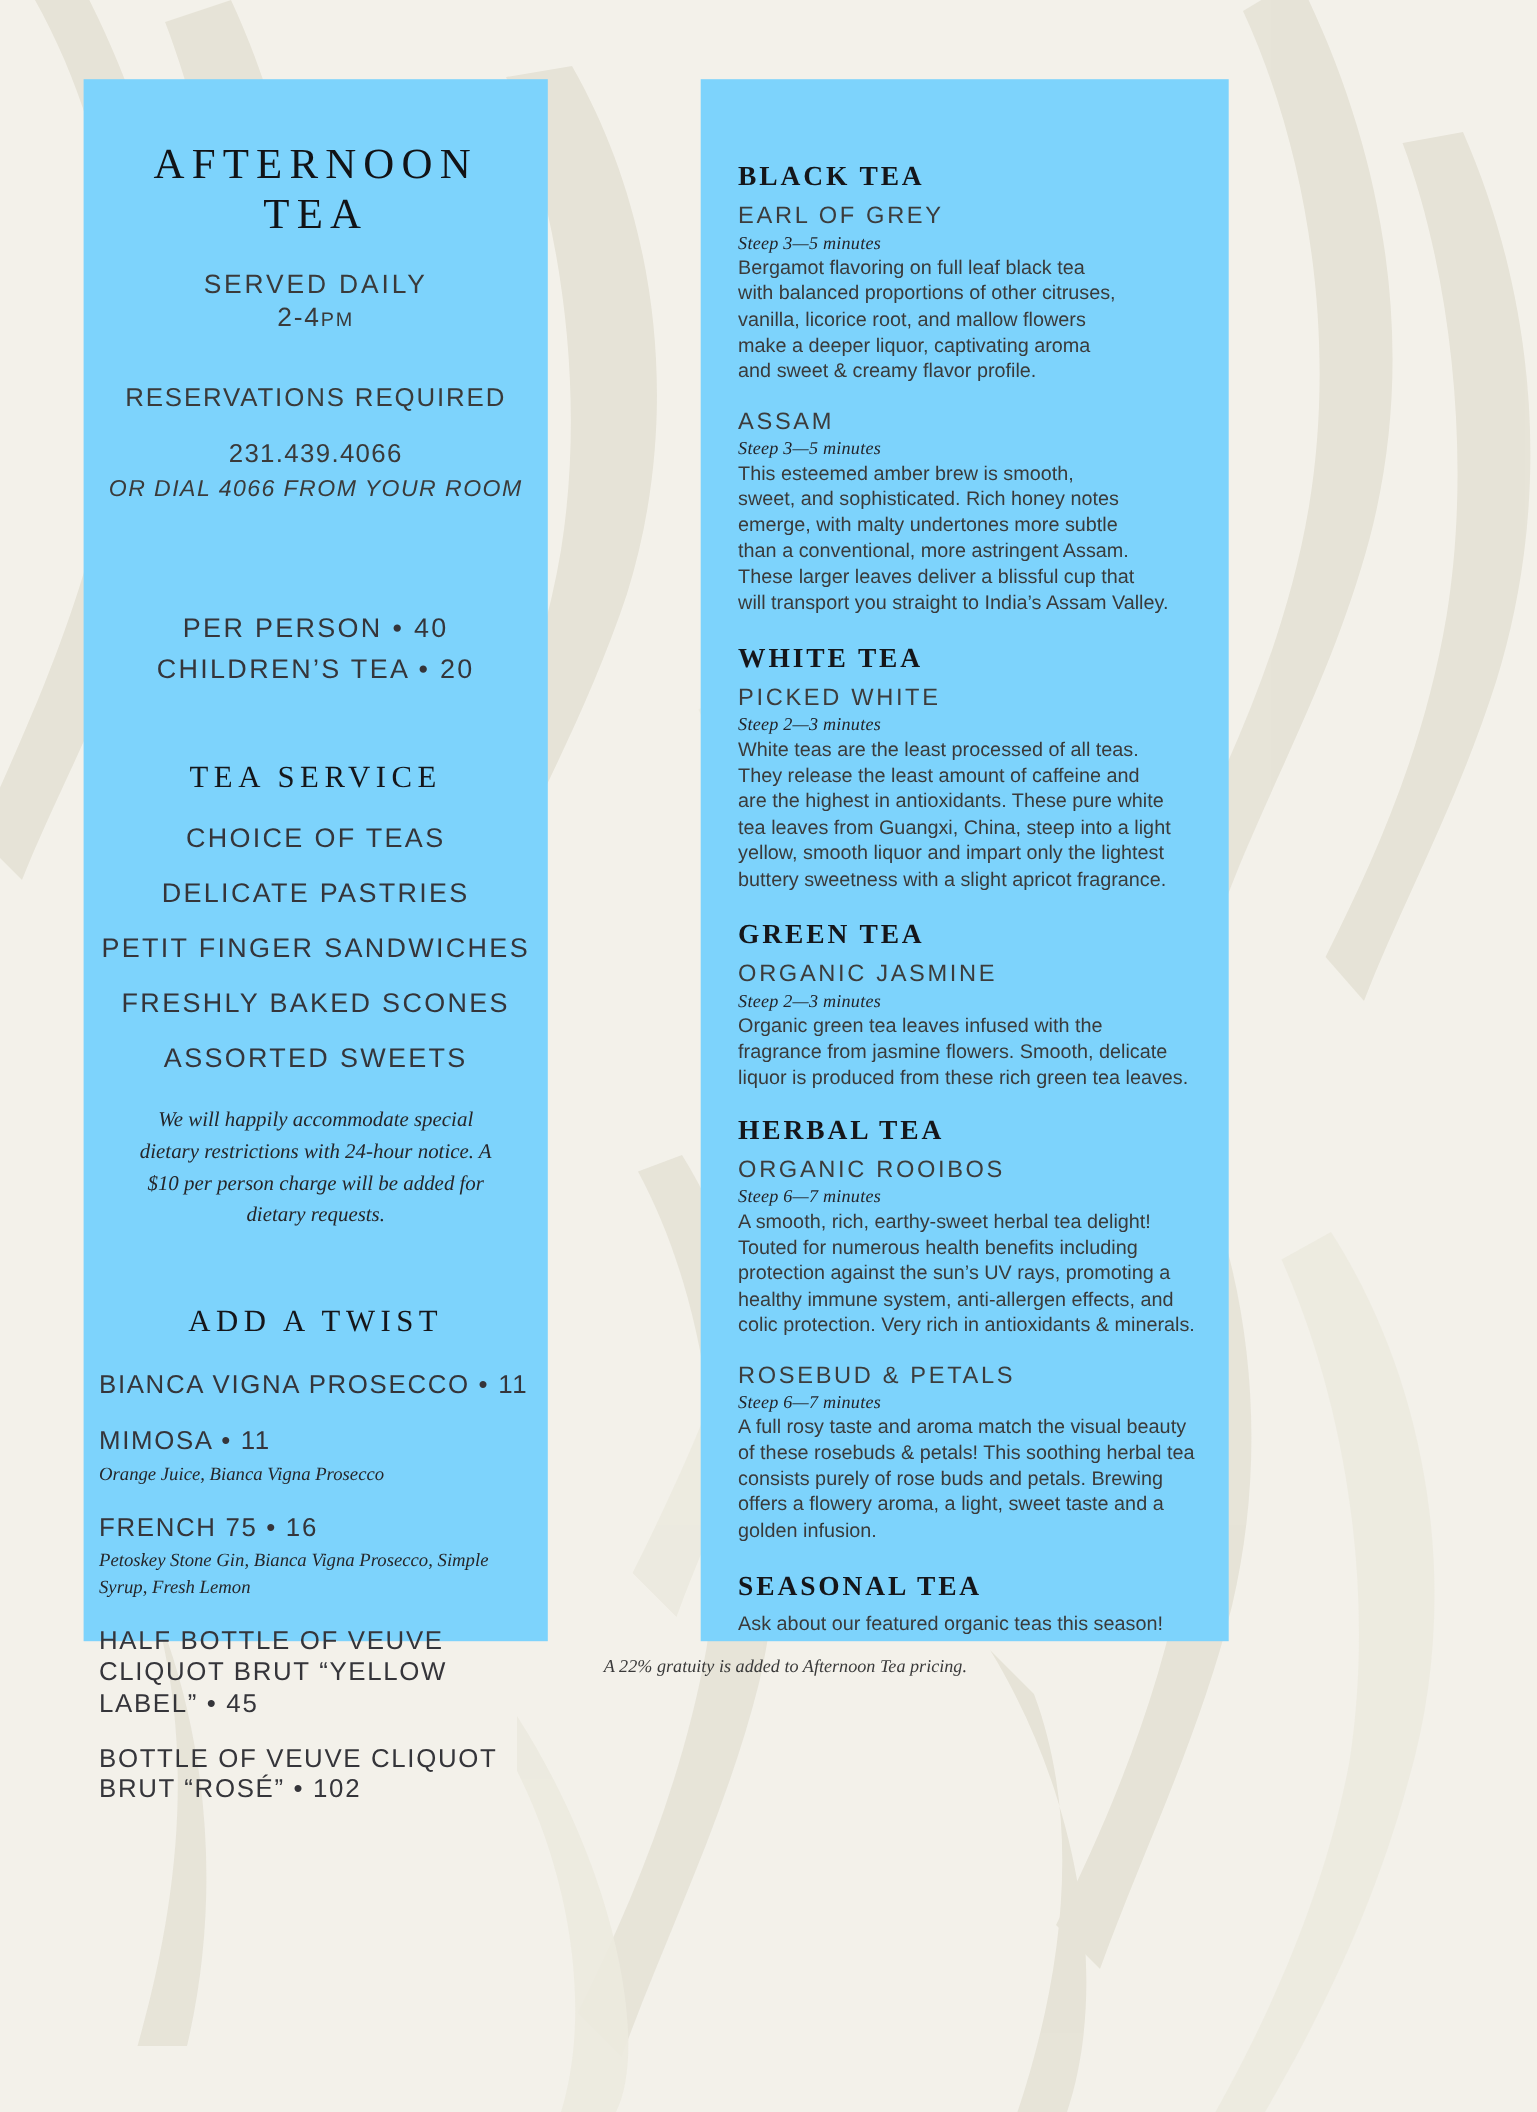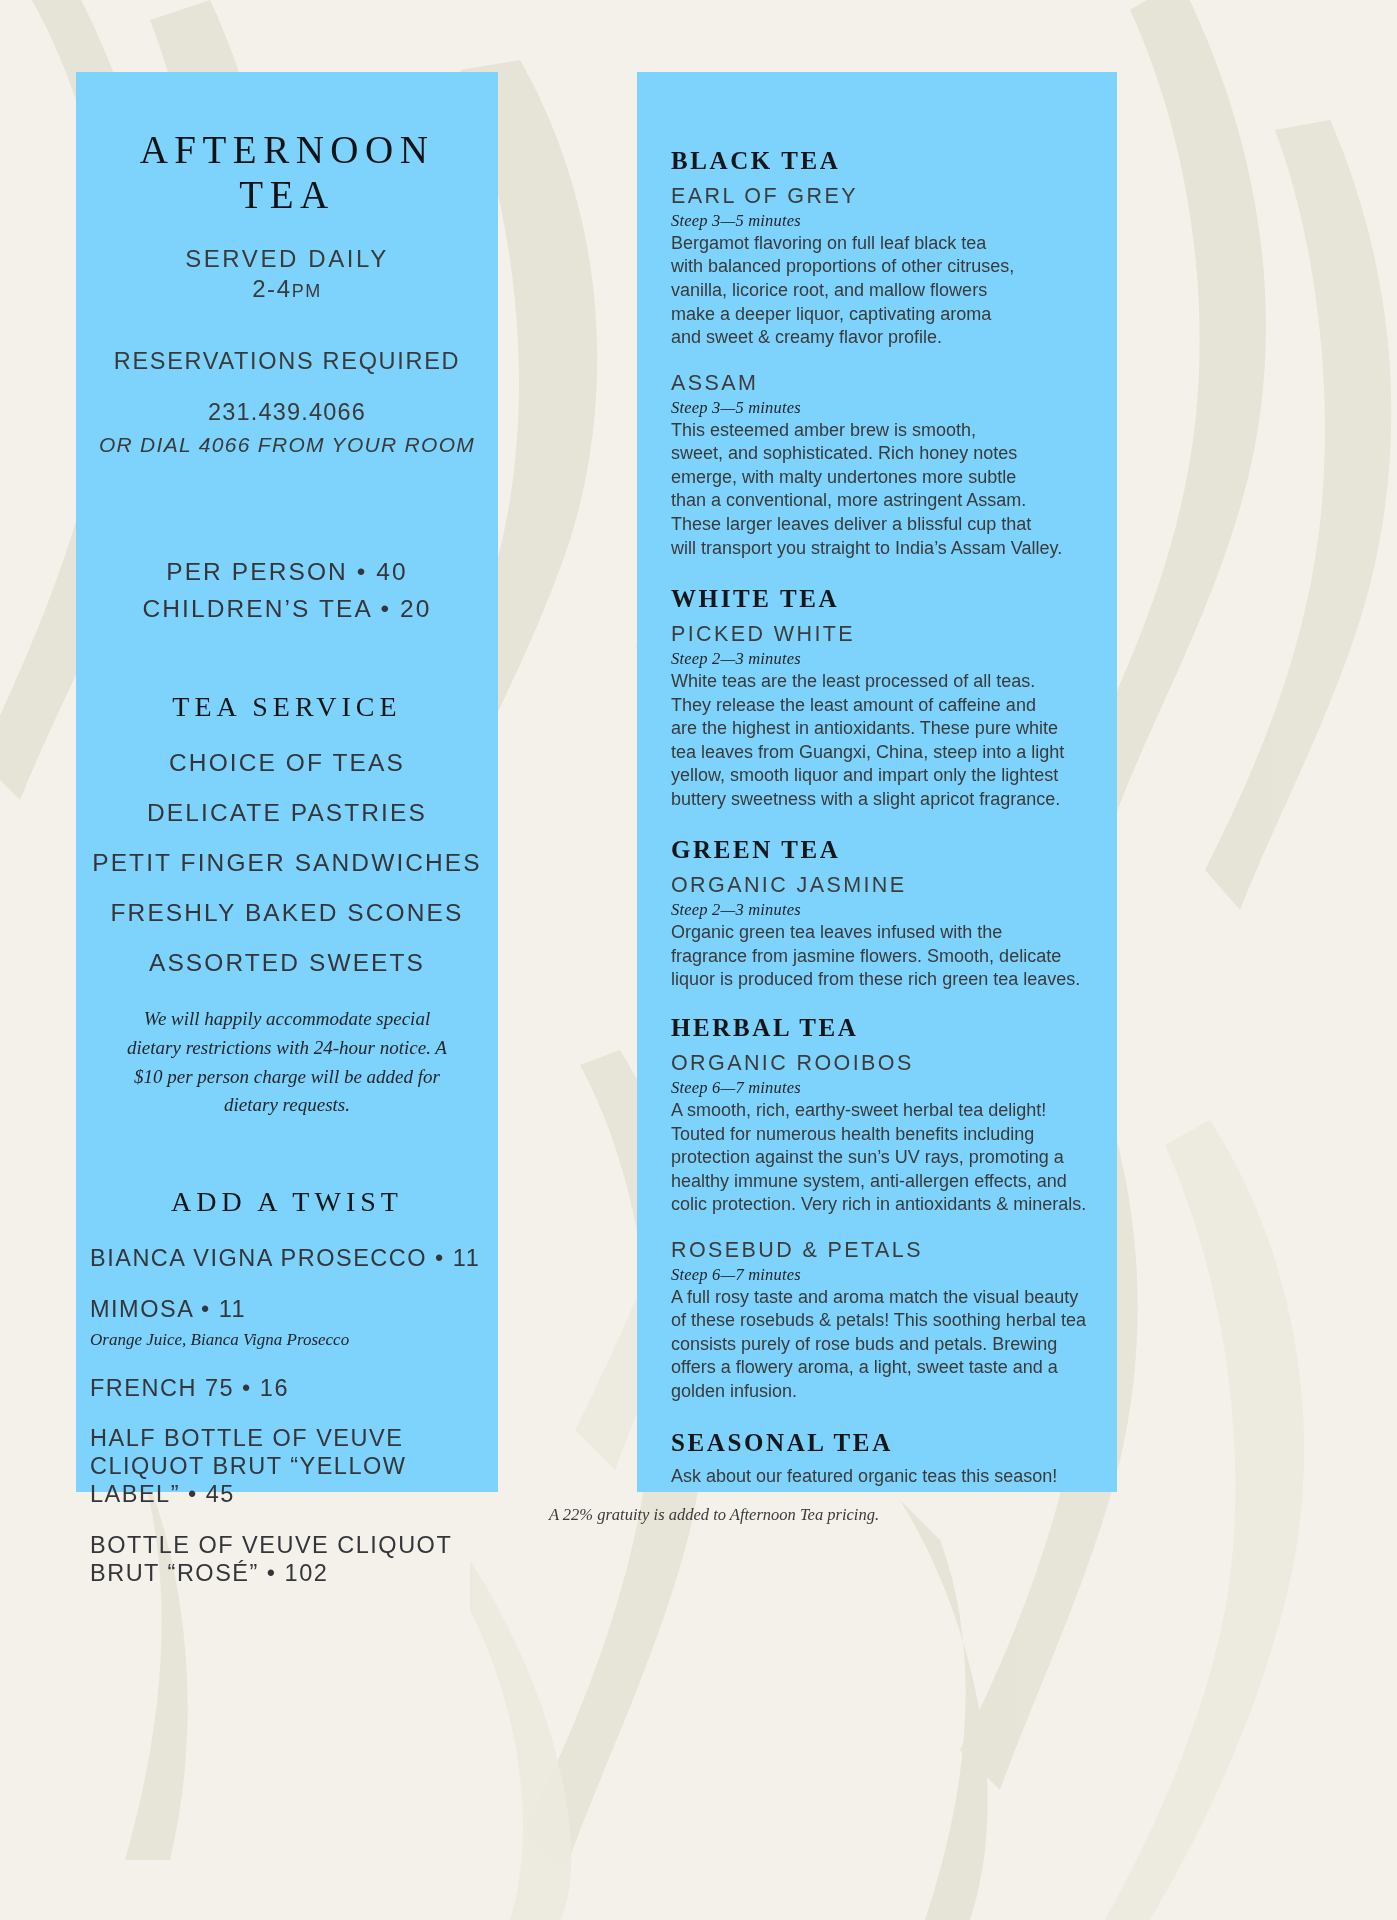--- a/index.html
+++ b/index.html
@@ -275,20 +275,21 @@
           <div class="drink-name sans-thin">BIANCA VIGNA PROSECCO  •  11</div>
         </div>
 
         <div class="drink">
           <div class="drink-name sans-thin">MIMOSA • 11</div>
           <div class="drink-desc italic-note">Orange Juice, Bianca Vigna Prosecco</div>
         </div>
 
         <div class="drink">
           <div class="drink-name sans-thin">FRENCH 75 • 16</div>
+          <div class="drink-desc italic-note">Petoskey Stone Gin, Bianca Vigna Prosecco, Simple Syrup, Fresh Lemon</div>
         </div>
 
         <div class="drink">
           <div class="drink-name sans-thin">HALF BOTTLE OF VEUVE CLIQUOT BRUT “YELLOW LABEL”  •  45</div>
         </div>
 
         <div class="drink">
           <div class="drink-name sans-thin">BOTTLE OF VEUVE CLIQUOT BRUT “ROSÉ”  •  102</div>
         </div>
 

